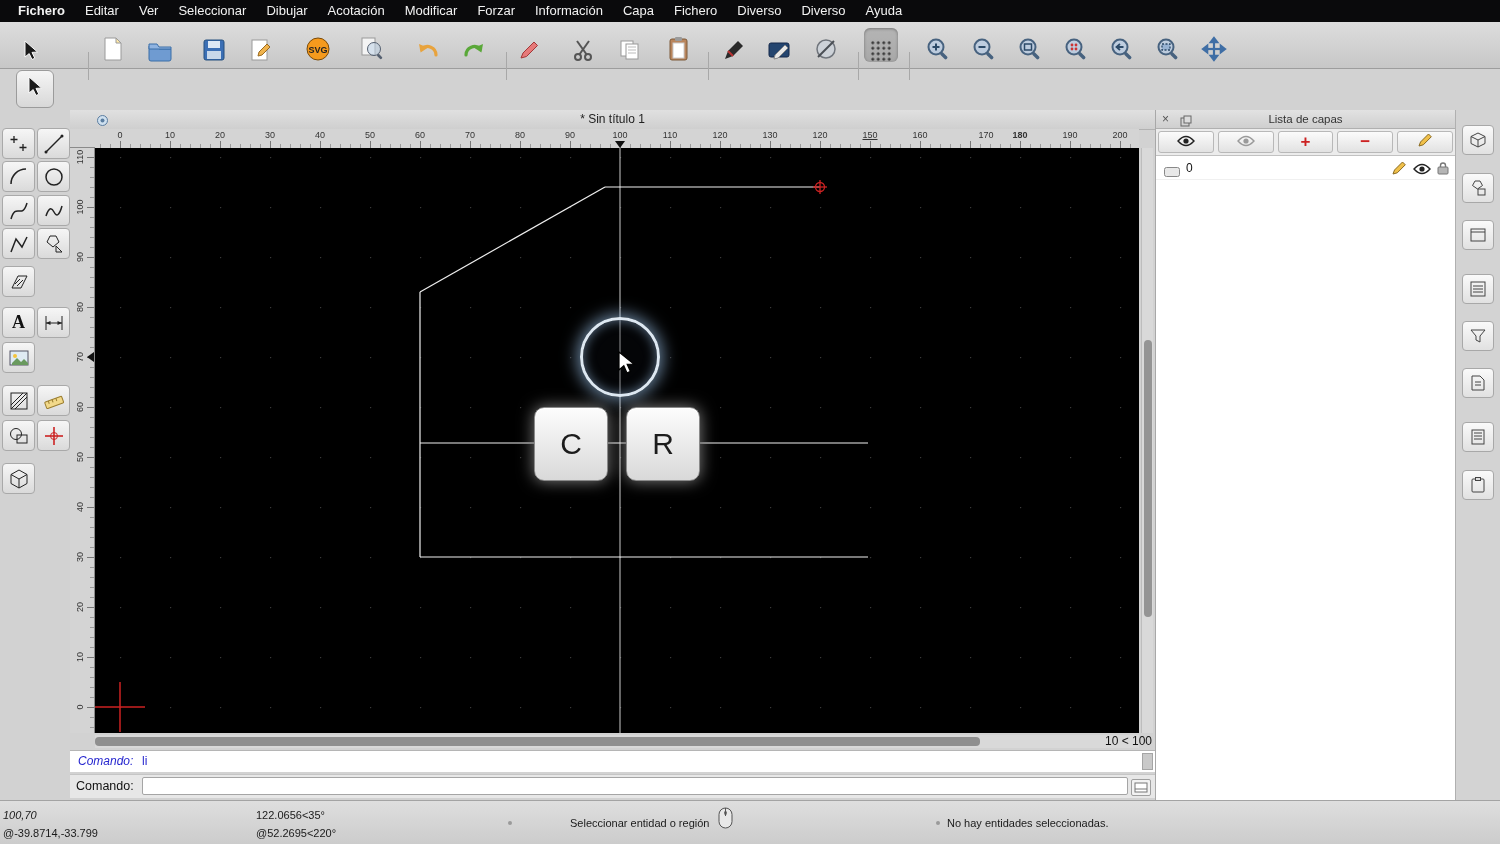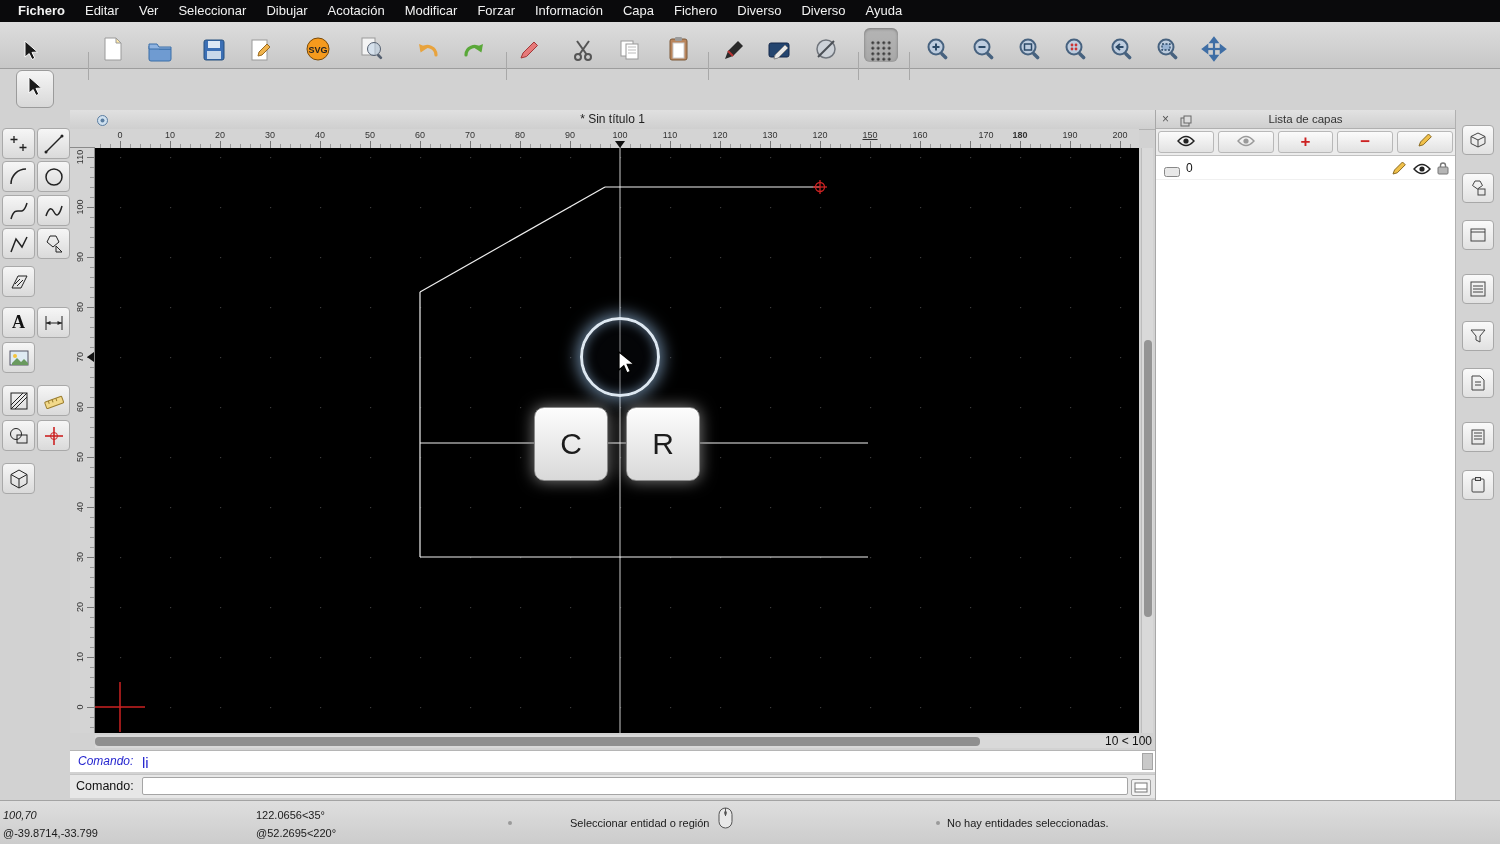--- a/index.html
+++ b/index.html
@@ -49,21 +49,21 @@
   .cursor-arrow{position:absolute;left:523px;top:203px;}
 
   .vscroll{position:absolute;left:1141px;top:148px;width:12px;height:585px;background:#d9d9d9;border-left:1px solid #bdbdbd;box-sizing:border-box;}
   .vthumb{position:absolute;left:2px;top:192px;width:8px;height:277px;background:#949494;border-radius:4px;}
   .hscroll{position:absolute;left:95px;top:735px;width:1044px;height:13px;background:#d9d9d9;}
   .hthumb{position:absolute;left:0;top:2px;width:885px;height:9px;background:#8f8f8f;border-radius:4px;}
   .grid-status{position:absolute;left:1042px;top:734px;width:110px;text-align:right;font-size:12px;color:#111;}
 
   .cmd-history{position:absolute;left:70px;top:750px;width:1085px;height:22px;background:#ffffff;border-top:1px solid #b5b5b5;box-sizing:border-box;}
   .cmd-hist-label{position:absolute;left:8px;top:3px;font-size:12px;font-style:italic;color:#2626cf;}
-  .cmd-hist-value{position:absolute;left:72px;top:3px;font-size:15px;color:#2626cf;}
+  .cmd-hist-value{position:absolute;left:72px;top:3px;font-size:12px;color:#2626cf;}
   .cmd-scroll{position:absolute;right:2px;top:2px;width:11px;height:17px;background:#c9c9c9;border:1px solid #a5a5a5;box-sizing:border-box;}
   .cmd-row{position:absolute;left:70px;top:774px;width:1085px;height:24px;background:#e7e7e7;border-top:1px solid #c5c5c5;box-sizing:border-box;}
   .cmd-label{position:absolute;left:6px;top:4px;font-size:12.5px;color:#111;}
   .cmd-input{position:absolute;left:72px;top:2px;width:986px;height:18px;border:1px solid #a5a5a5;border-radius:2px;font-size:12px;padding:0 4px;background:#fff;box-sizing:border-box;}
   .cmd-btn{position:absolute;right:4px;top:4px;width:18px;height:15px;display:flex;align-items:center;justify-content:center;background:#f2f2f2;border:1px solid #9f9f9f;border-radius:2px;}
 
   .statusbar{position:absolute;left:0;top:800px;width:1500px;height:44px;background:linear-gradient(#dedede,#cccccc);border-top:1px solid #a3a3a3;box-sizing:border-box;font-size:11px;color:#1a1a1a;}
   .sb-abs{position:absolute;left:3px;top:8px;font-style:italic;}
   .sb-rel{position:absolute;left:3px;top:26px;}
   .sb-pabs{position:absolute;left:256px;top:8px;}

